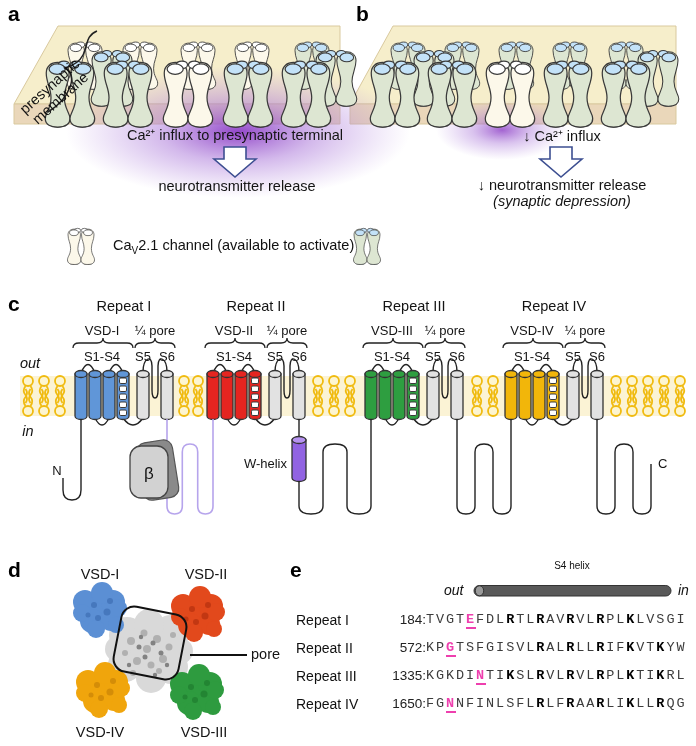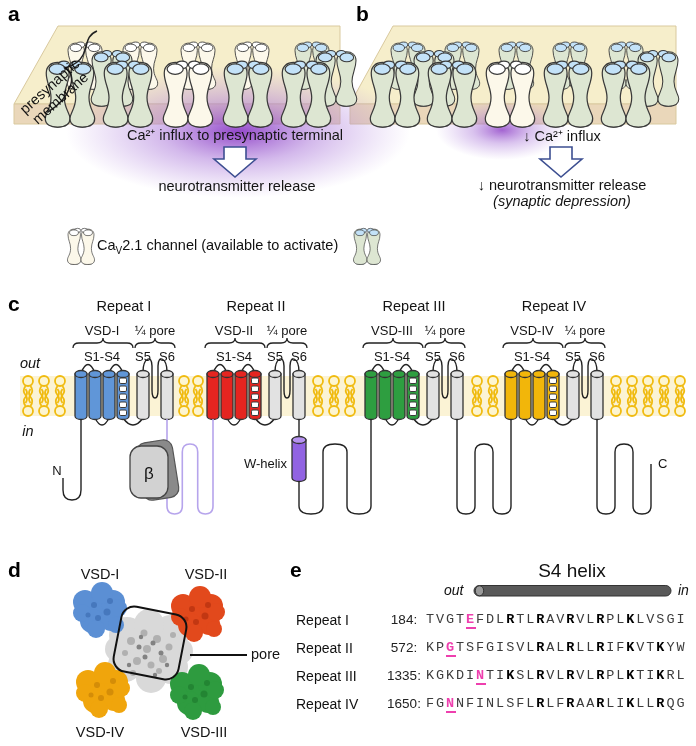--- a/index.html
+++ b/index.html
@@ -8,33 +8,33 @@
   .letter{position:absolute;font-weight:700;font-size:21px;color:#000;}
   svg{position:absolute;overflow:visible;}
   svg text{font-family:"Liberation Sans",sans-serif;font-size:14.5px;fill:#141414;}
   svg text.sm{font-size:13px;}
   svg text.tt{font-size:14.5px;}
   svg text.it{font-style:italic;}
   svg text.beta{font-size:17px;}
   .presyn{position:absolute;left:2px;top:76px;width:106px;text-align:center;
           font-size:14.5px;line-height:1.12;transform:rotate(-42deg);
           white-space:pre-line;color:#111;}
-  .legend-item{position:absolute;display:flex;align-items:center;gap:1px;
+  .legend-item{position:absolute;display:flex;align-items:center;gap:17px;
                font-size:14.5px;color:#111;}
   .legend-item svg{position:static;}
   sub{font-size:10px;}
   #panel-e{position:absolute;left:280px;top:556px;width:416px;height:190px;}
-  .e-title{position:absolute;left:192px;top:4px;width:200px;text-align:center;font-size:19px;}
+  .e-title{position:absolute;left:192px;top:4px;width:200px;text-align:center;font-size:10px;}
   .e-out{position:absolute;left:164px;top:26px;font-style:italic;font-size:14px;}
   .e-in{position:absolute;left:398px;top:26px;font-style:italic;font-size:14px;}
   .e-cyl{position:absolute;left:192px;top:27px;}
   #seq-rows{position:absolute;left:0;top:50px;width:100%;}
   .seq-row{display:flex;height:28px;line-height:28px;padding-left:16px;white-space:nowrap;}
   .seq-label{width:86px;font-size:14px;color:#111;}
-  .seq-start{width:44px;text-align:center;font-size:13.5px;color:#222;}
+  .seq-start{width:44px;text-align:right;font-size:13.5px;color:#222;}
   .seq{margin-left:0;font-family:"Liberation Mono",monospace;font-size:13.5px;
        letter-spacing:1.9px;color:#3c3c3c;}
   .seq .bd{font-weight:700;color:#000;}
   .seq .pk{font-weight:700;display:inline-block;line-height:14px;
            border-bottom:2.5px solid;}
 </style>
 </head>
 <body>
 
 <div class="page">

